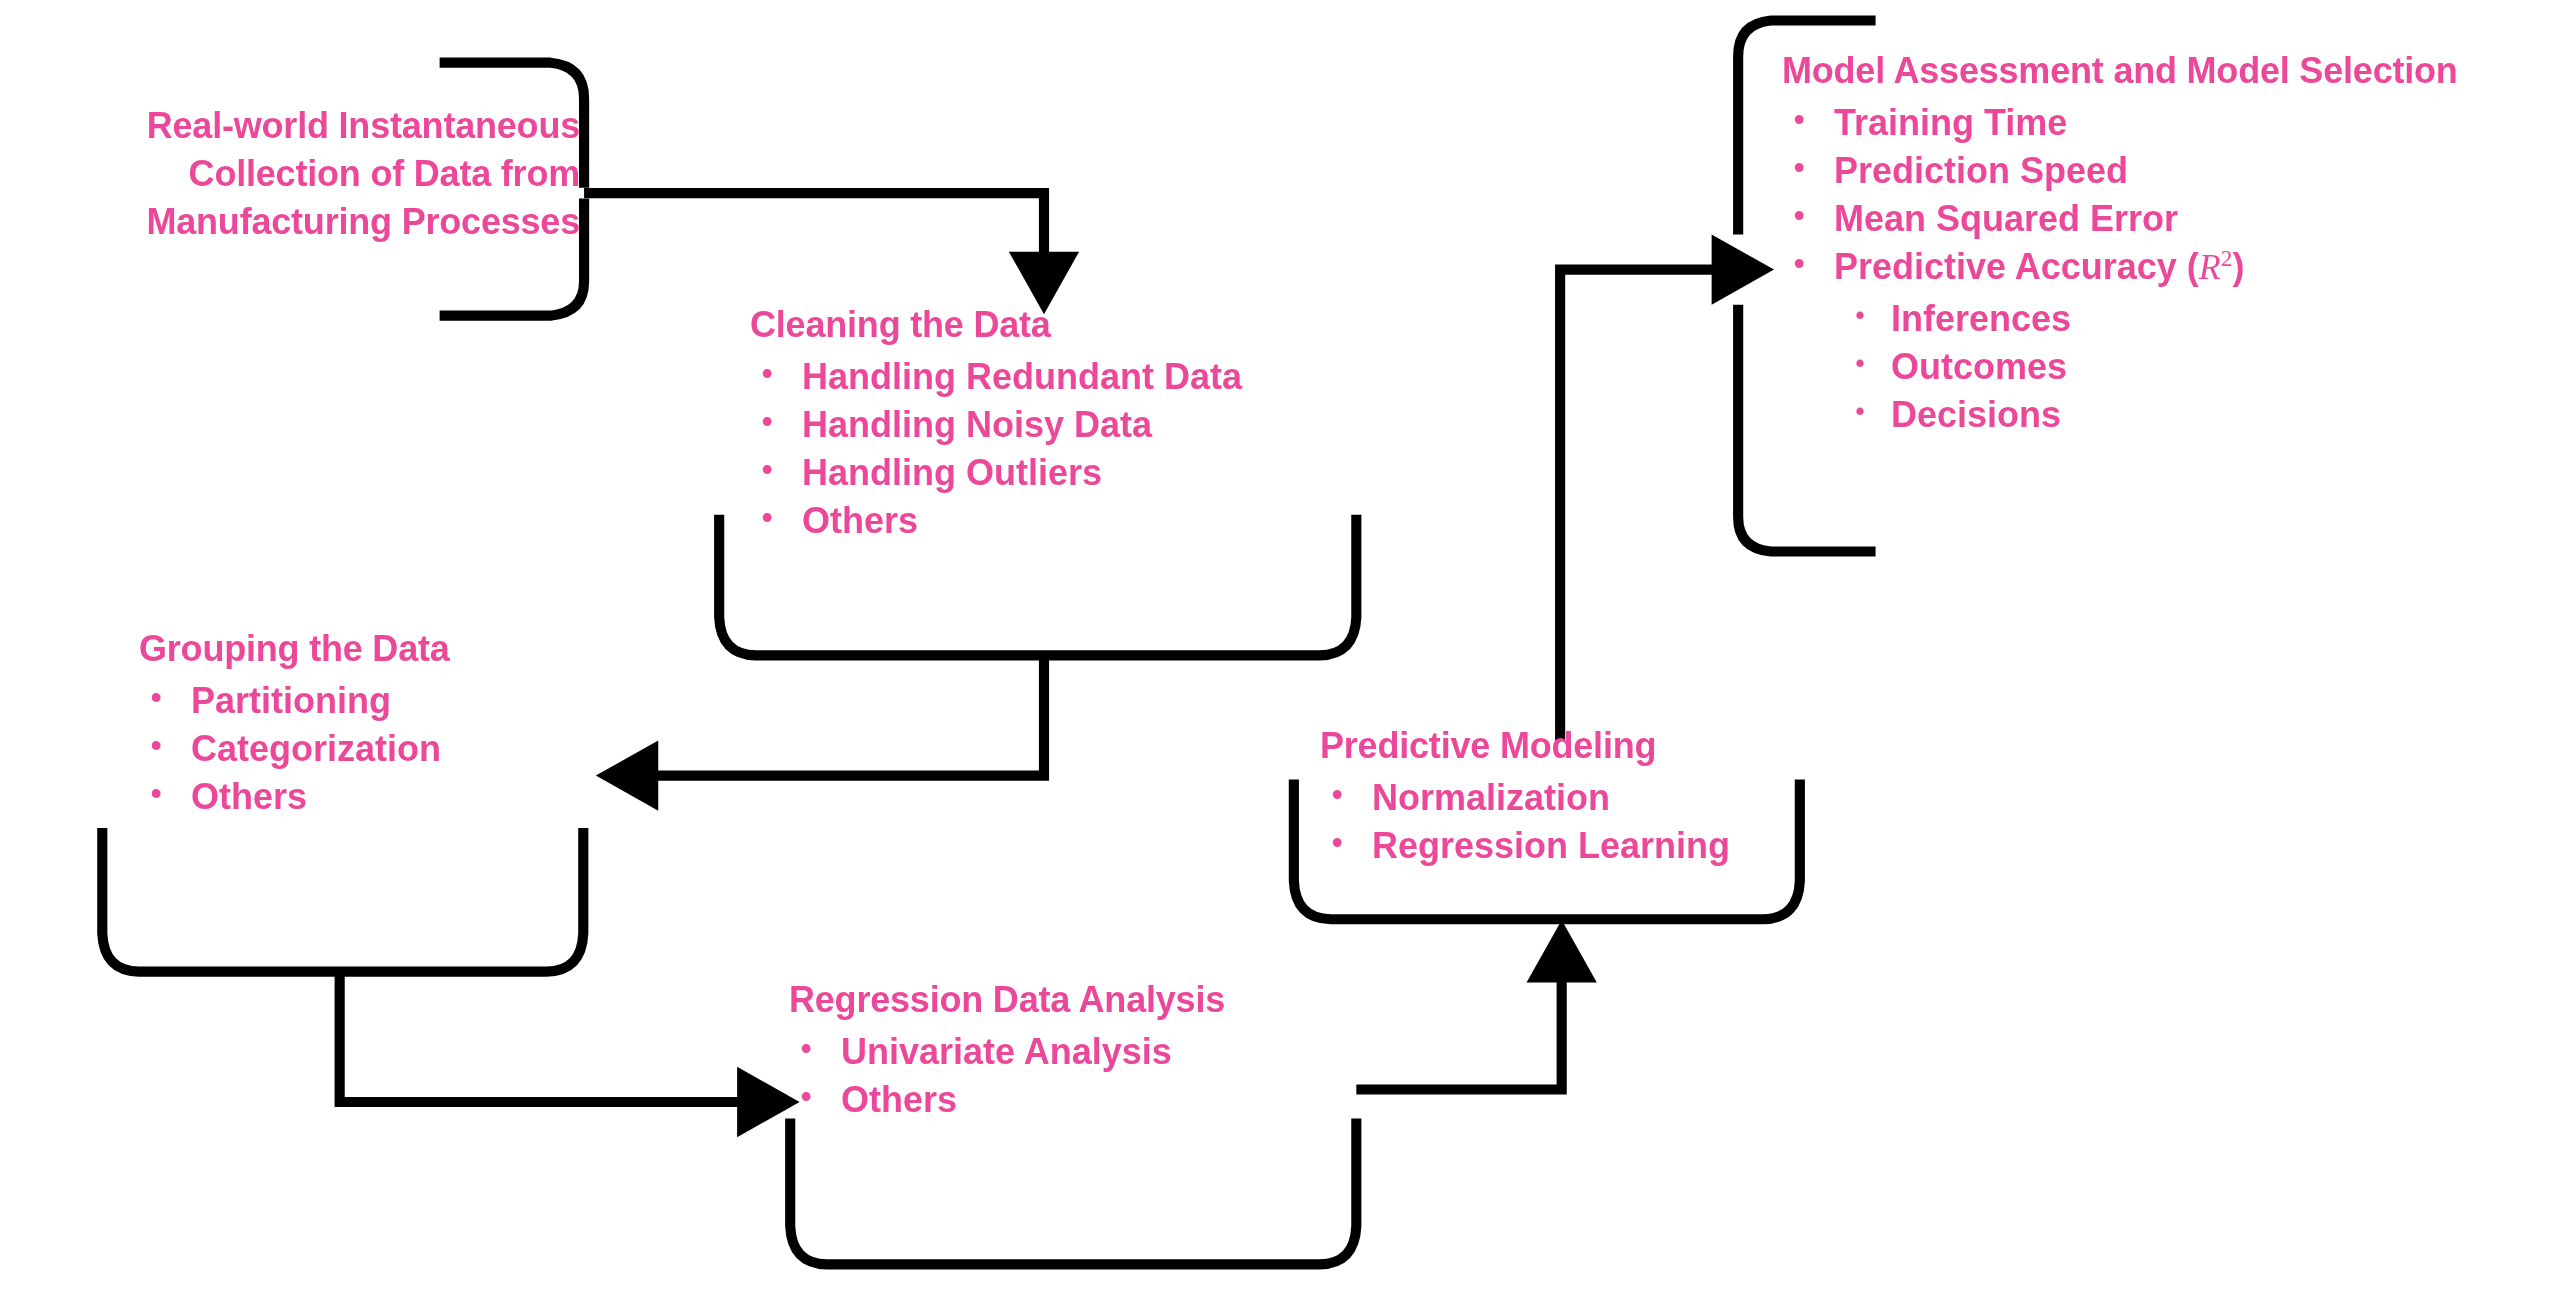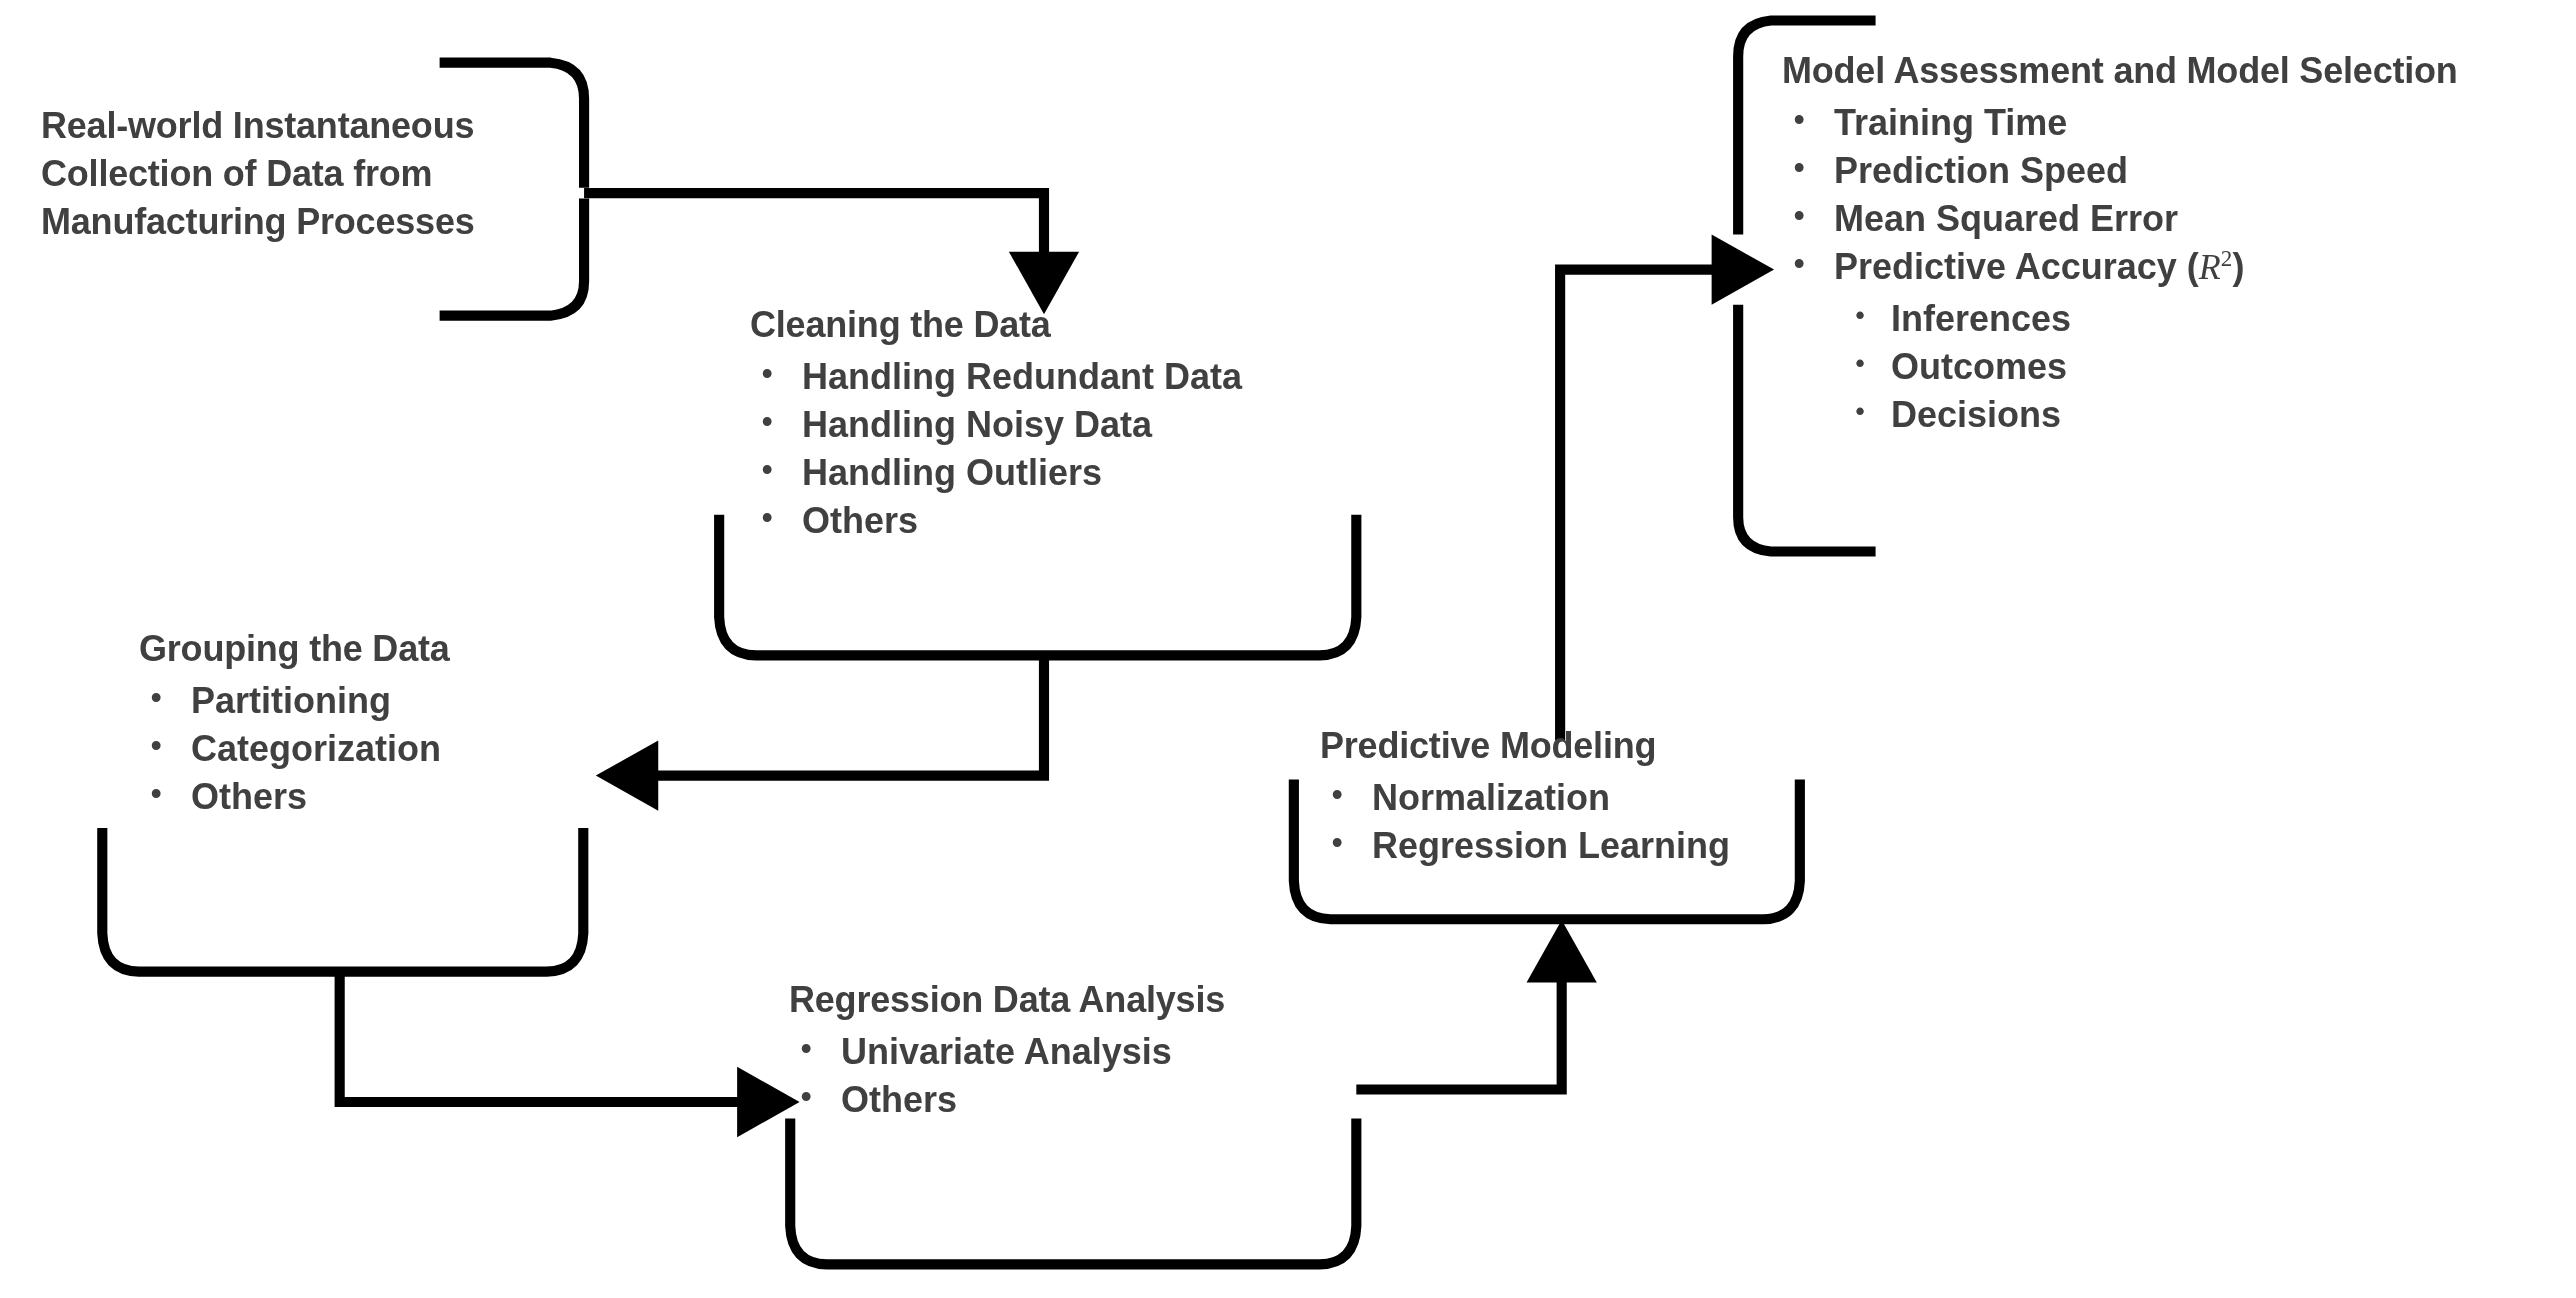--- a/index.html
+++ b/index.html
@@ -17,21 +17,21 @@
   }
   #wires {
     position: absolute;
     left: 0; top: 0;
     width: 2576px;
     height: 1299px;
     pointer-events: none;
   }
   .node {
     position: absolute;
-    color: #404040;
+    color: #ec4899;
   }
   .node-title {
     font-weight: bold;
     font-size: 36px;
     line-height: 1.33;
     letter-spacing: -0.2px;
     white-space: nowrap;
   }
   .node-title.multi {
     white-space: normal;
@@ -73,21 +73,21 @@
     font-style: italic;
     font-weight: normal;
   }
   .rsq sup {
     font-size: 0.64em;
     font-style: normal;
     vertical-align: super;
   }
 
   
-  #node-source      { left: 41px;   top: 102px;  width: 539px; }
+  #node-source      { left: 41px;   top: 102px;  width: 539px; text-align: right; }
   #node-cleaning    { left: 750px;  top: 301px;  }
   #node-grouping    { left: 139px;  top: 625px;  }
   #node-eda         { left: 789px; top: 976px; }
   #node-modeling    { left: 1320px; top: 722px;  }
   #node-assessment  { left: 1782px; top: 47px;   }
 </style>
 </head>
 <body>
 
 <div id="canvas">

